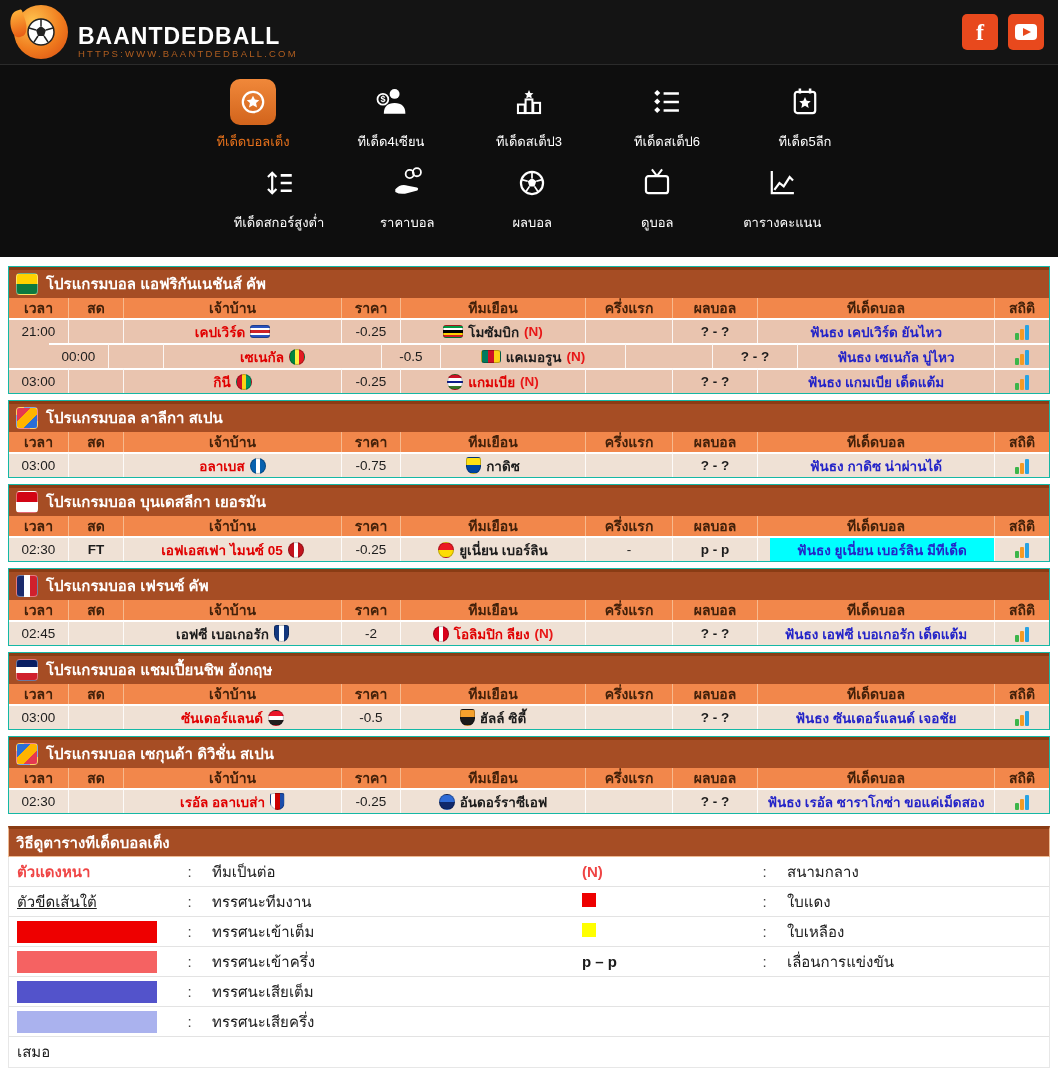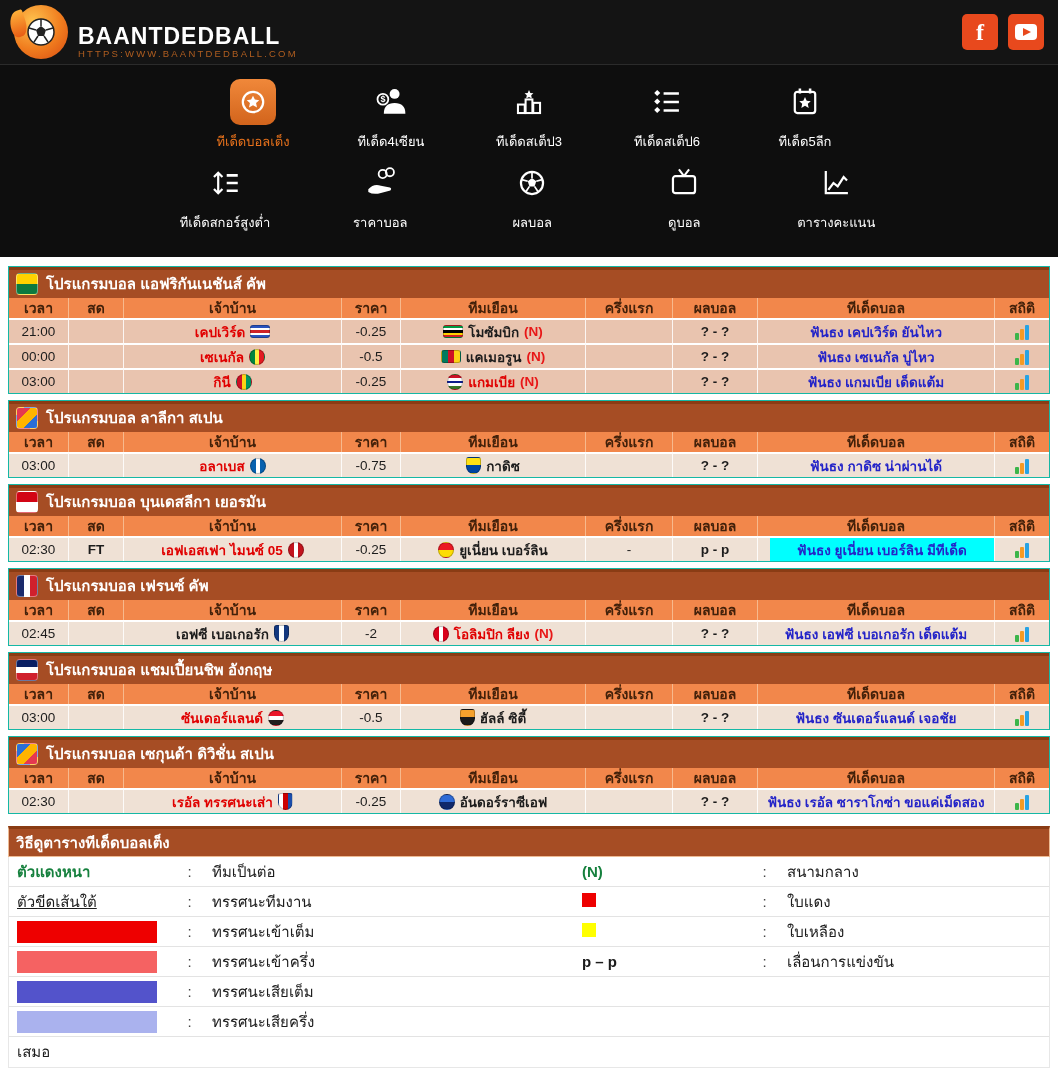--- a/index.html
+++ b/index.html
@@ -28,21 +28,21 @@
   .brand-url { color: #b05e20; font-size: 9.5px; font-weight: 400; letter-spacing: 2.2px; }
   .social { display: flex; gap: 10px; }
   .social-tile {
     width: 36px; height: 36px; border-radius: 5px; background: #e8491d;
     display: flex; align-items: center; justify-content: center; cursor: pointer;
   }
   .fb-glyph { color: #fff; font-size: 24px; font-weight: 800; font-family: "Liberation Serif", serif; }
   
   .nav { background: #0e0e0e; padding: 14px 0 16px; }
   .nav-row { display: flex; justify-content: center; gap: 54px; margin-bottom: 8px; }
-  .nav-row2 { gap: 68px; }
+  .nav-row2 { gap: 41px; }
   .nav-item { display: flex; flex-direction: column; align-items: center; gap: 6px; cursor: pointer; min-width: 84px; }
   .icon-tile { width: 46px; height: 46px; display: flex; align-items: center; justify-content: center; border-radius: 10px; }
   .nav-item.active .icon-tile { background: linear-gradient(180deg, #f0883a, #d2641c); }
   .nav-label { color: #ffffff; font-size: 13px; white-space: nowrap; }
   .nav-item.active .nav-label { color: #e8721c; }
   
   .content { padding: 9px 8px 0; }
   .section { margin-bottom: 6px; border: 1px solid #14b8a6; }
   .league-bar {
     background: #a64d24; border-top: 3px solid #8a3c14; height: 31px;
@@ -87,21 +87,21 @@
   .legend-rows { border: 1px solid #e7e7e7; border-top: none; }
   .legend-row {
     display: grid; grid-template-columns: 150px 45px 370px 160px 45px 1fr;
     align-items: center; min-height: 30px; border-bottom: 1px solid #e3e3e3;
     padding: 2px 8px; font-size: 15px; color: #1c1c1c;
   }
   .legend-row:last-child { border-bottom: none; }
   .lg-colon { text-align: center; color: #444; }
   .lg-swatch { width: 140px; height: 22px; display: block; }
   .lg-sq { width: 14px; height: 14px; display: inline-block; }
-  .lg-red-bold { color: #15803d; font-weight: 700; }
+  .lg-red-bold { color: #ef4444; font-weight: 700; }
   .lg-underline { text-decoration: underline; }
   .lg-bold { font-weight: 700; }
   svg { display: block; }
 </style>
 </head>
 <body>
 
 <div class="topbar">
   <div class="brand-wrap">
     <div class="logo-blob">
@@ -271,21 +271,21 @@
           <span class="t-tip">ฟันธง เคปเวิร์ด ยันไหว</span>
         </div>
         <div class="cell">
           <span class="bars">
             <i class="b1"></i>
             <i class="b2"></i>
             <i class="b3"></i>
           </span>
         </div>
       </div>
-      <div class="grid trow" style="background: rgb(233, 196, 175);">
+      <div class="grid trow" style="background: rgb(233, 196, 175); padding-left: 40px;">
         <div class="cell">00:00</div>
         <div class="cell t-live"></div>
         <div class="cell">
           <span class="t-name t-red t-und">เซเนกัล</span>
           <span class="crest crest-circle" style="background: linear-gradient(90deg, rgb(0, 133, 63) 0%, rgb(0, 133, 63) 33.3%, rgb(253, 239, 66) 33.3%, rgb(253, 239, 66) 66.7%, rgb(227, 27, 35) 66.7%, rgb(227, 27, 35) 100%);"></span>
         </div>
         <div class="cell">-0.5</div>
         <div class="cell">
           <span class="crest crest-flag" style="background: linear-gradient(90deg, rgb(0, 122, 94) 0%, rgb(0, 122, 94) 33.3%, rgb(206, 17, 38) 33.3%, rgb(206, 17, 38) 66.7%, rgb(252, 209, 22) 66.7%, rgb(252, 209, 22) 100%);"></span>
           <span class="t-name">แคเมอรูน</span>
@@ -513,21 +513,21 @@
         <div class="cell">ทีมเยือน</div>
         <div class="cell">ครึ่งแรก</div>
         <div class="cell">ผลบอล</div>
         <div class="cell">ทีเด็ดบอล</div>
         <div class="cell">สถิติ</div>
       </div>
       <div class="grid trow" style="background: rgb(239, 225, 213);">
         <div class="cell">02:30</div>
         <div class="cell t-live"></div>
         <div class="cell">
-          <span class="t-name t-red t-und">เรอัล ทรรศนะเส่า</span>
+          <span class="t-name t-red t-und">เรอัล อลาเบส่า</span>
           <span class="crest crest-shield" style="background: linear-gradient(90deg, rgb(255, 255, 255) 0%, rgb(255, 255, 255) 33.3%, rgb(204, 0, 0) 33.3%, rgb(204, 0, 0) 66.7%, rgb(27, 77, 171) 66.7%, rgb(27, 77, 171) 100%);"></span>
         </div>
         <div class="cell">-0.25</div>
         <div class="cell">
           <span class="crest crest-circle" style="background: linear-gradient(rgb(47, 107, 214) 0%, rgb(47, 107, 214) 50%, rgb(16, 40, 106) 50%, rgb(16, 40, 106) 100%);"></span>
           <span class="t-name">อันดอร์ราซีเอฟ</span>
         </div>
         <div class="cell"></div>
         <div class="cell t-result">? - ?</div>
         <div class="cell" style="padding: 0px;">

